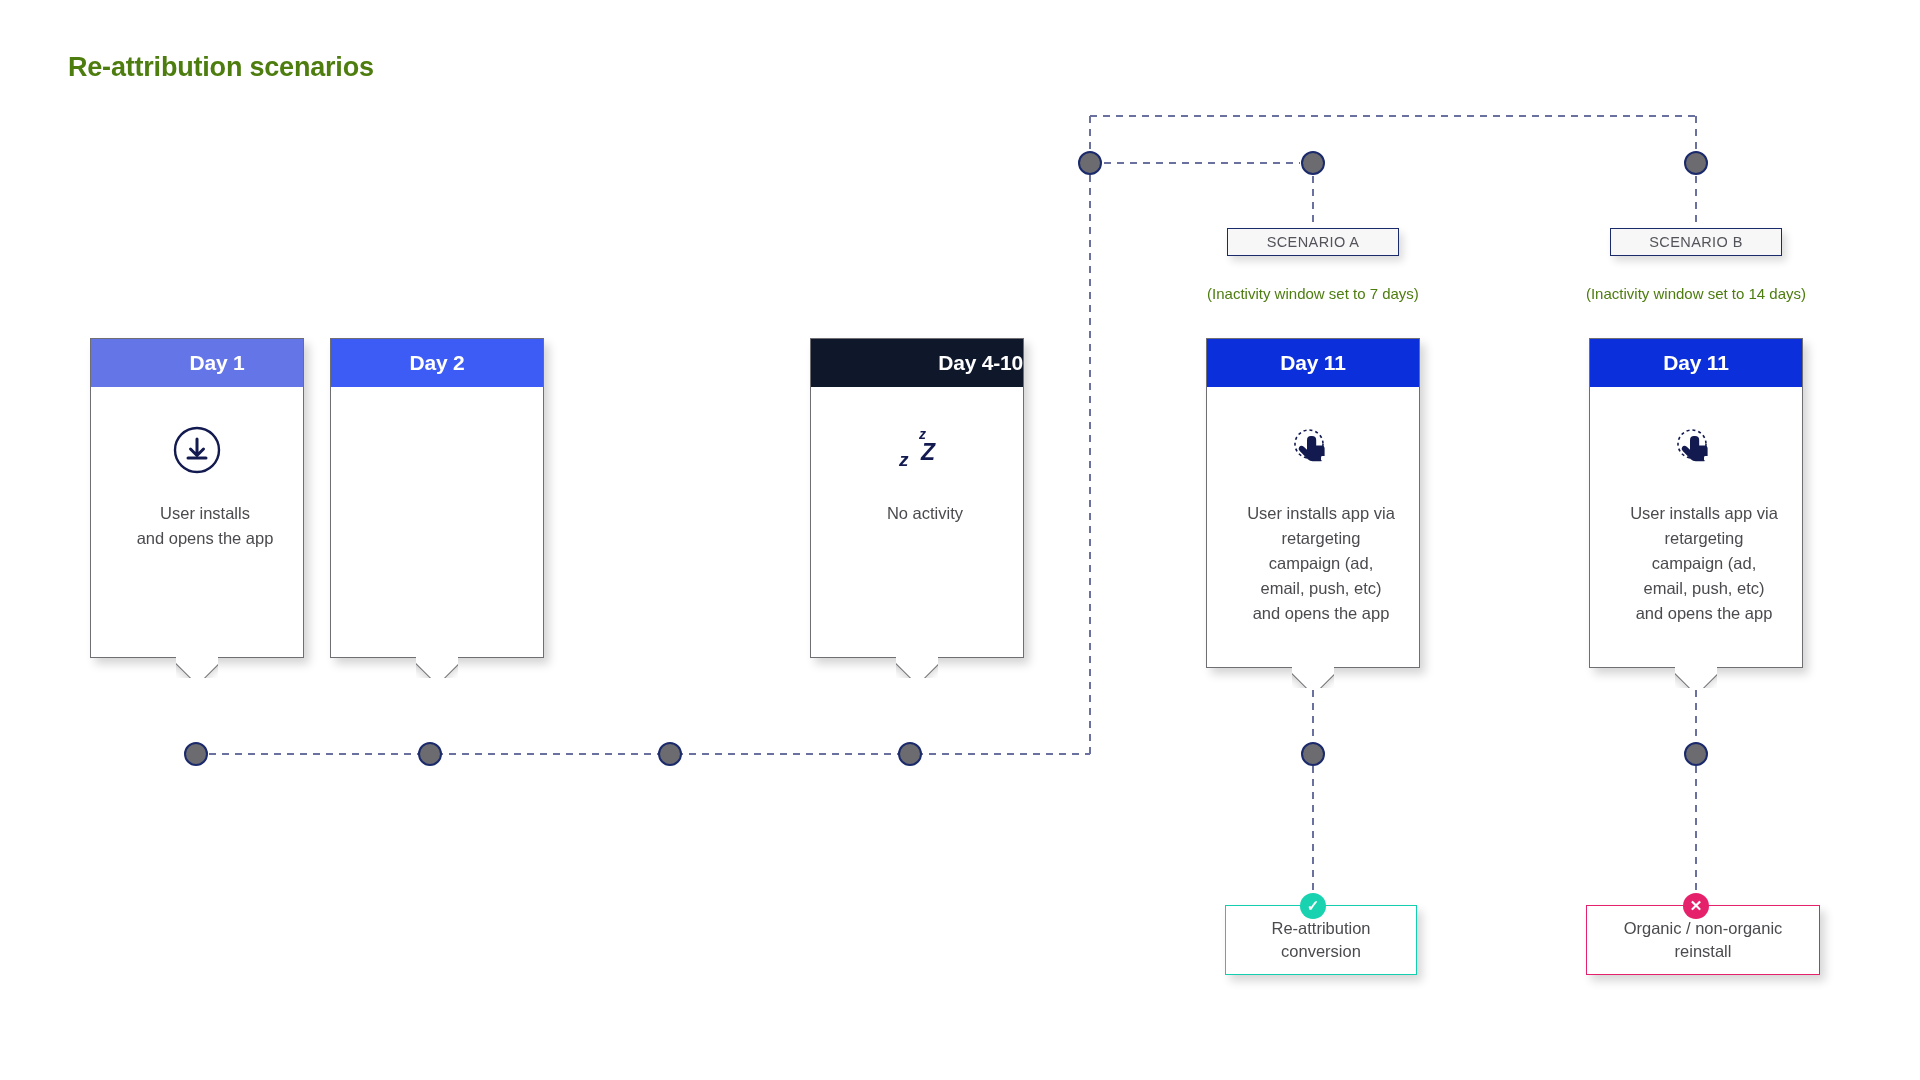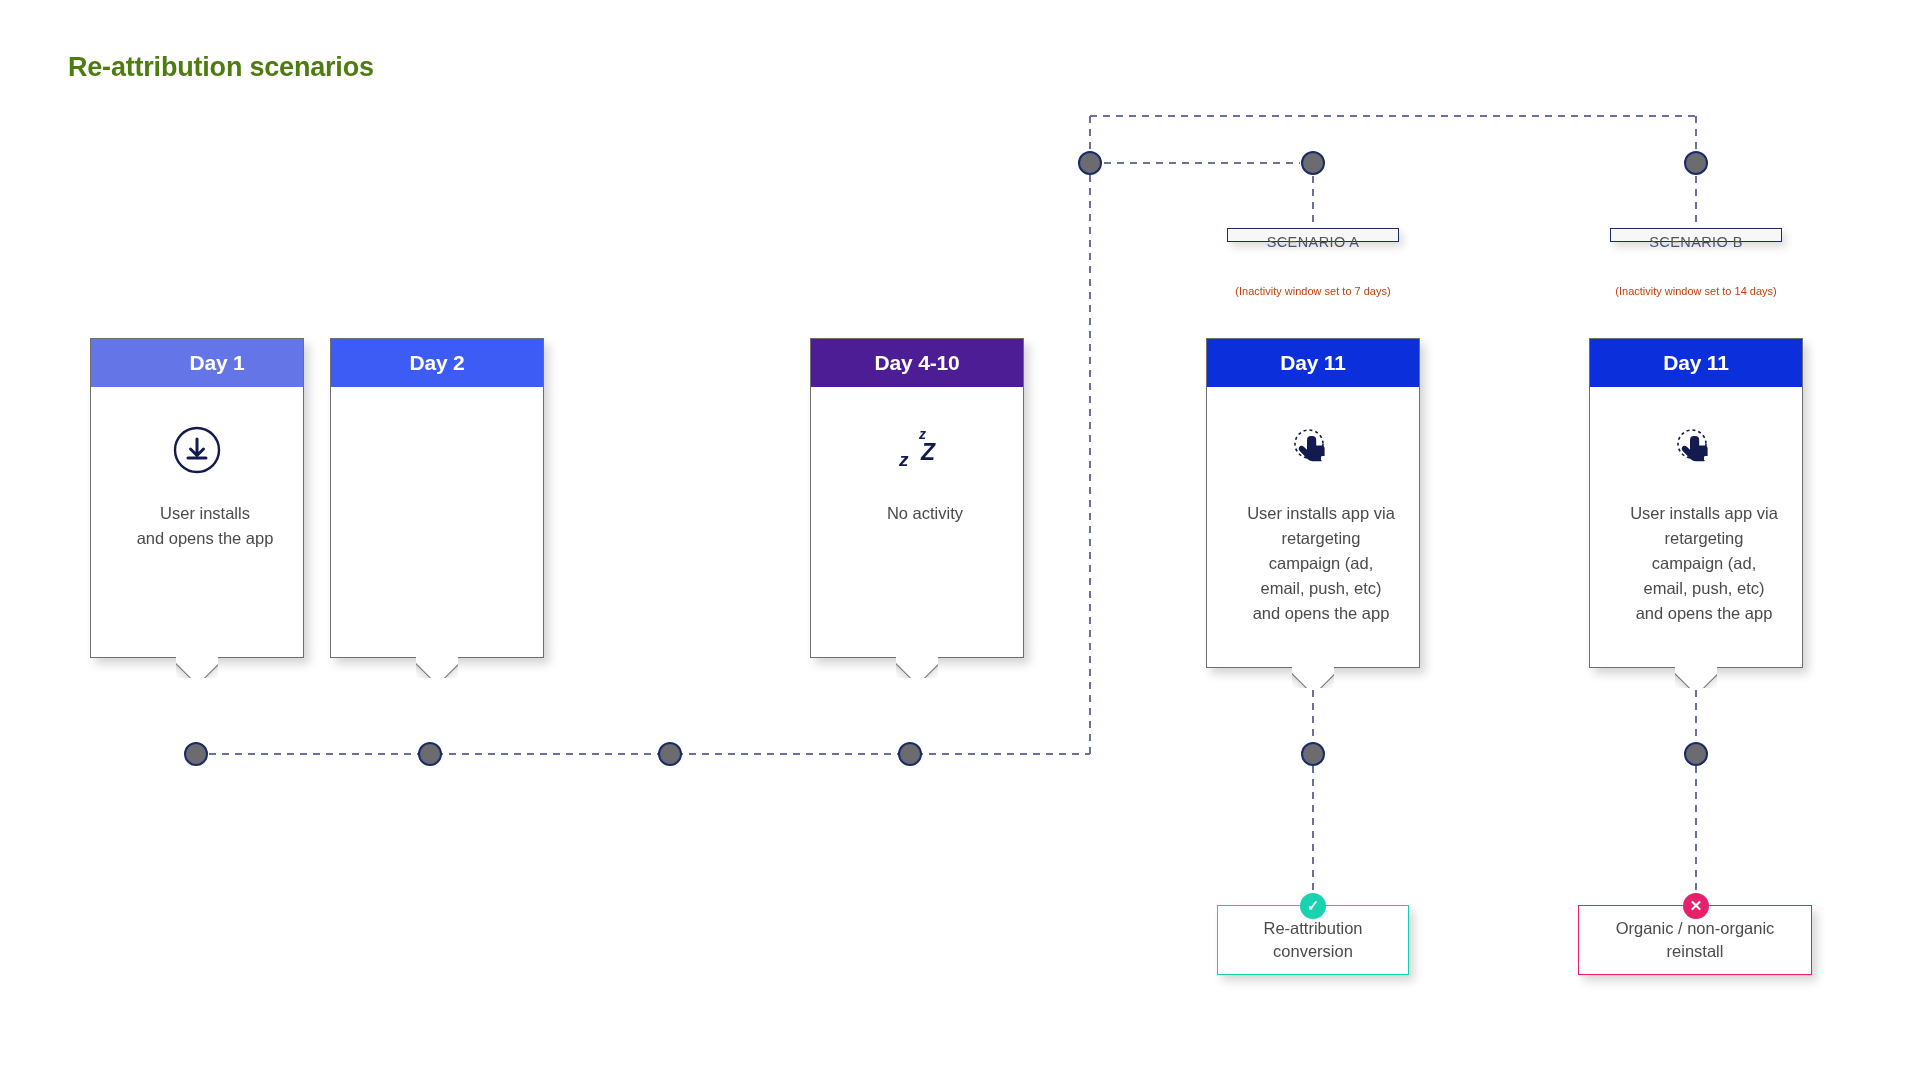--- a/index.html
+++ b/index.html
@@ -60,44 +60,45 @@
     box-shadow: 3px 4px 7px rgba(0,0,0,0.13);
   }
   .notch-mask {
     position:absolute; left:50%; transform:translateX(-50%);
     bottom:0px; width:44px; height:2px; background:#ffffff;
   }
 
   
   .scenario-chip {
     position: absolute;
-    width: 172px; height: 14px; line-height: 27px;
+    width: 172px; height: 28px; line-height: 27px;
     background: #f7f7f8;
     border: 1.5px solid #1b2a6b;
     text-align: center;
     font-size: 14.5px; color: #53535a;
     letter-spacing: 0.4px;
     box-shadow: 4px 5px 8px rgba(0,0,0,0.14);
   }
   .scenario-note {
     position: absolute;
     text-align: center;
-    font-size: 11px; color: #c2410c;
+    font-size: 15px; color: #4d7c0f;
     white-space: nowrap;
   }
 
   
   .outcome {
     position: absolute;
     width: 192px; height: 70px;
     background: #ffffff;
     display: flex; align-items: center; justify-content: center;
     text-align: center;
     font-size: 16.5px; line-height: 23px; color: #4b4b4f;
     box-shadow: 5px 6px 9px rgba(0,0,0,0.16);
+    margin-left: 8px;
   }
   .outcome.ok  { border: 1.6px solid #13cfb0; }
   .outcome.bad { border: 1.6px solid #e6216b; }
 
   .badge {
     position: absolute;
     width: 26px; height: 26px; border-radius: 50%;
     display:flex; align-items:center; justify-content:center;
     color:#ffffff; font-size: 15px; font-weight: bold;
     z-index: 5;
@@ -172,21 +173,21 @@
   </div>
 
   <div class="card" style="left:330px; top:338px; height:320px;">
     <div class="card-head" style="background:#3d5bf5;">Day 2</div>
     <div class="notch"></div>
     <div class="notch-mask"></div>
   </div>
 
 
   <div class="card" style="left:810px; top:338px; height:320px;">
-    <div class="card-head" style="background:#4c1d95;">Day 4-10</div>
+    <div class="card-head" style="background:#0f172a;text-align:right;">Day 4-10</div>
     <div class="card-body">
       <div class="card-icon">
         <svg width="64" height="56" viewBox="0 0 64 56">
           <text x="34" y="17" font-family="Liberation Sans, sans-serif" font-size="14" font-weight="bold" fill="#121a4f" font-style="italic">z</text>
           <text x="36" y="38" font-family="Liberation Sans, sans-serif" font-size="23" font-weight="bold" fill="#121a4f" font-style="italic">Z</text>
           <text x="14" y="44" font-family="Liberation Sans, sans-serif" font-size="19" font-weight="bold" fill="#121a4f" font-style="italic">z</text>
         </svg>
       </div>
       <div class="card-text" style="white-space:pre-line;">No activity</div>
     </div>

